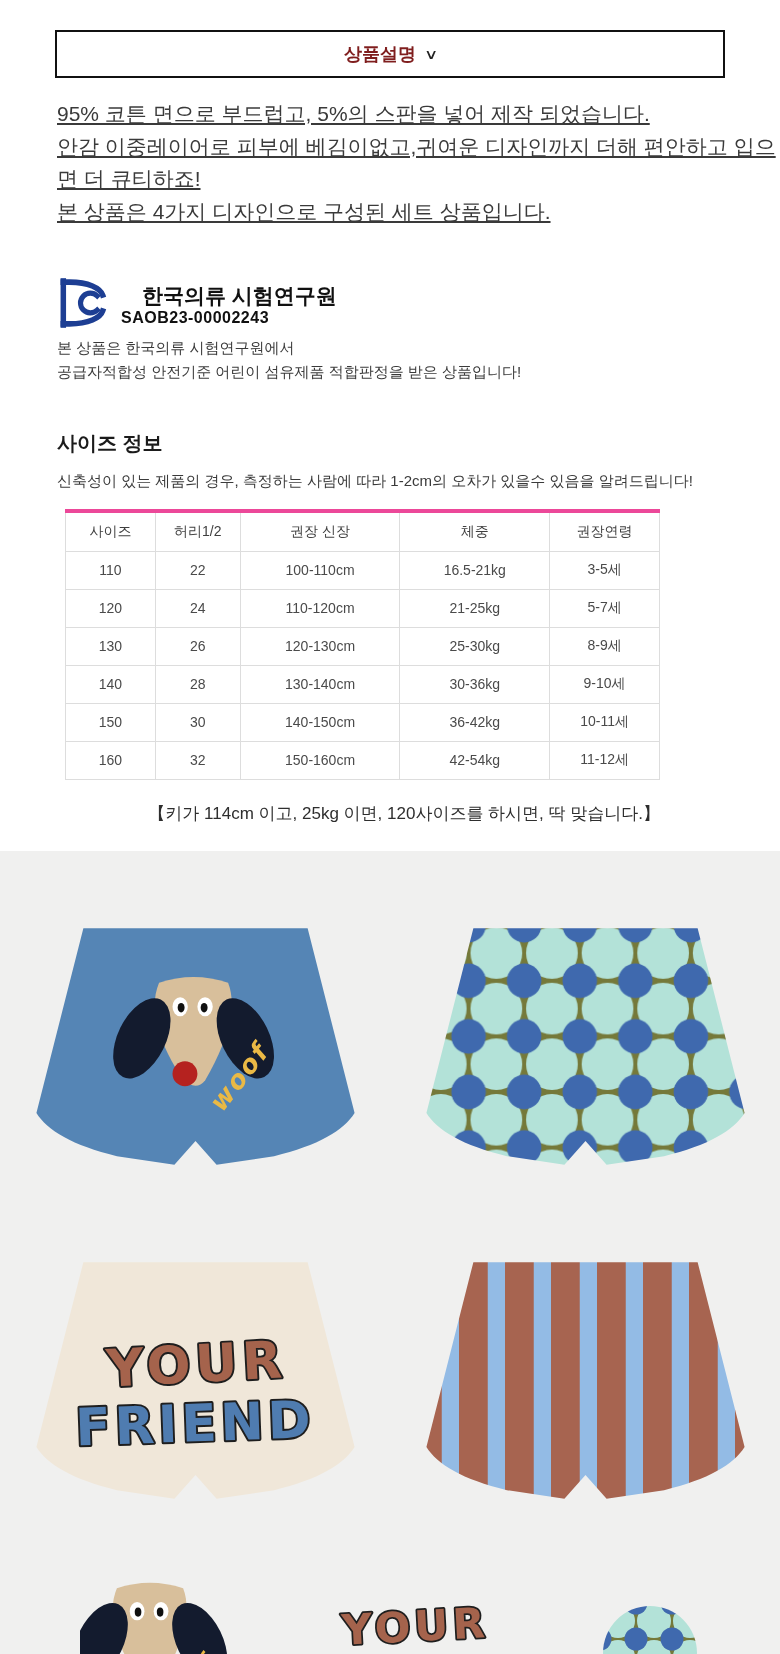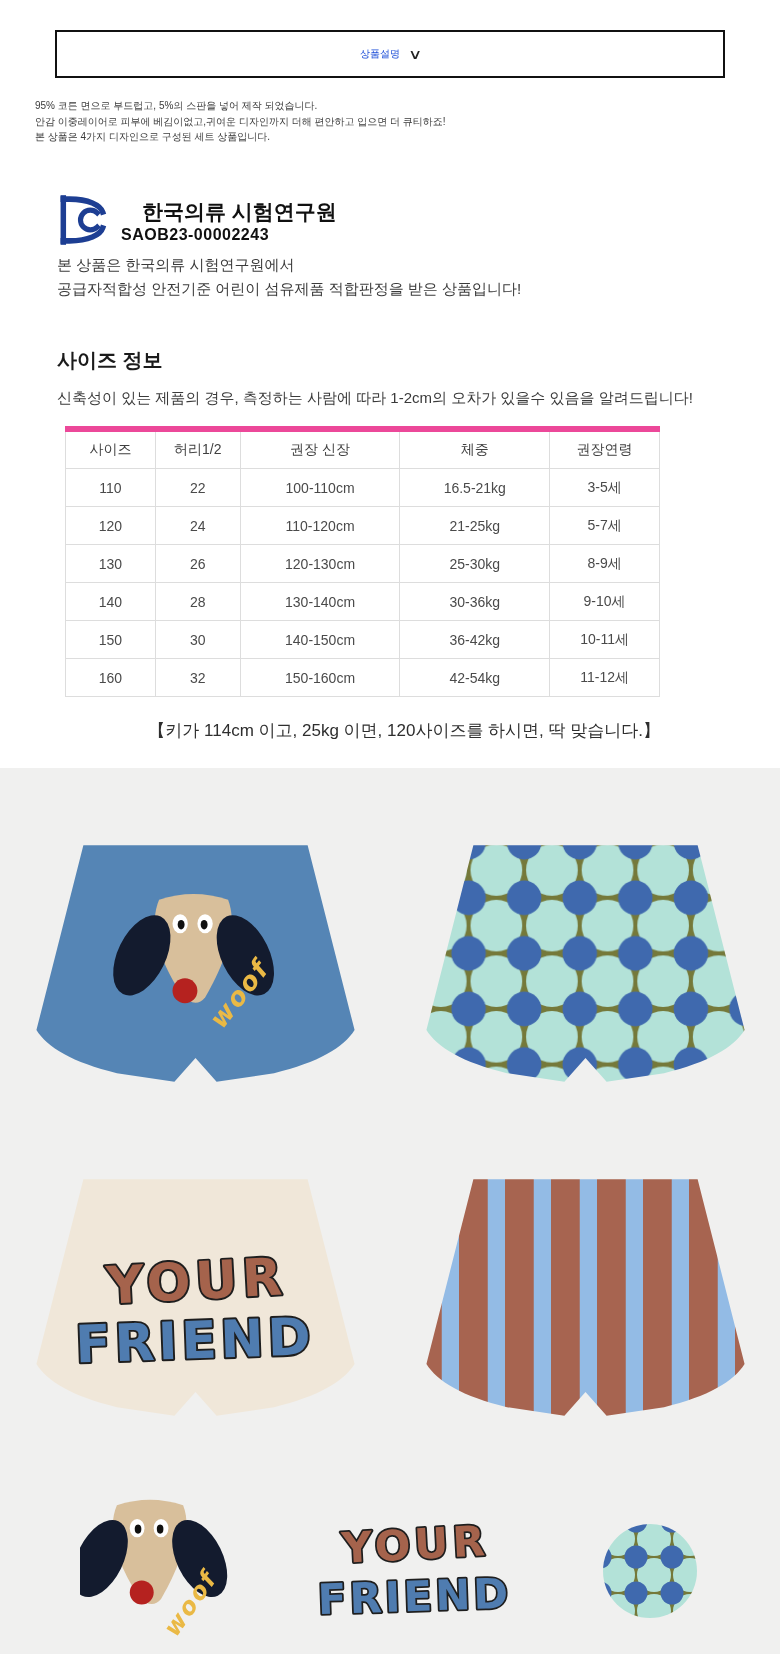--- a/index.html
+++ b/index.html
@@ -2,40 +2,40 @@
 <html><head>
 <meta charset="utf-8">
 <style>
   * { margin:0; padding:0; box-sizing:border-box; }
   body { background:#ffffff; font-family:"Liberation Sans", sans-serif; }
   .page { width:780px; background:#ffffff; overflow:hidden; }
 
   
   .accordion { margin:30px auto 0 55px; width:670px; height:48px; border:2px solid #111;
     display:flex; align-items:center; justify-content:center; gap:10px; background:#fff; cursor:pointer; }
-  .accordion-label { font-size:10px; font-weight:normal; color:#1d4ed8; }
+  .accordion-label { font-size:18px; font-weight:bold; color:#7f1d1d; }
   .accordion-chevron { font-size:14px; color:#222; transform:scaleX(1.4); }
 
   
-  .intro { margin:20px 0 0 35px; font-size:10px; color:#3a3a3a; line-height:1.55; }
+  .intro { margin:20px 0 0 57px; font-size:21px; color:#3a3a3a; line-height:1.55;text-decoration:underline; }
 
   
   .cert { margin:46px 0 0 57px; }
   .cert-head { display:flex; align-items:center; gap:12px; }
   .cert-titles { display:flex; flex-direction:column; }
   .cert-org { font-size:21px; font-weight:bold; color:#101010; line-height:1.25;margin-left:21px; }
   .cert-no { font-size:16px; font-weight:bold; color:#101010; letter-spacing:0.5px; }
   .cert-lines { margin-top:0; font-size:15px; color:#3a3a3a; line-height:1.6; }
 
   
   .size-heading { margin:46px 0 8px 57px; font-size:20px; font-weight:bold; color:#1b1b1b; }
   .size-note { margin:15px 0 0 57px; font-size:15px; color:#3a3a3a; }
 
   table.size-table { margin:18px 0 0 65px; width:595px; border-collapse:collapse;
-    border-top:6px solid #ec4899; font-size:14px; color:#4a4a4a; }
+    border-top:4px solid #ec4899; font-size:14px; color:#4a4a4a; }
   .size-table th, .size-table td { border:1px solid #ddd; text-align:center; font-weight:normal; }
   .size-table th { height:40px; border-top:none; color:#3f3f3f; }
   .size-table td { height:38px; }
 
   .fit-tip { margin:22px 0 0 65px; width:595px; text-align:right; font-size:17px; color:#2e2e2e; }
 
   
   .gallery { margin-top:26px; width:780px; padding-top:74px; }
   .shorts-grid { display:grid; grid-template-columns:1fr 1fr; row-gap:92px; justify-items:center; }
   .shorts-cell svg { display:block; }

